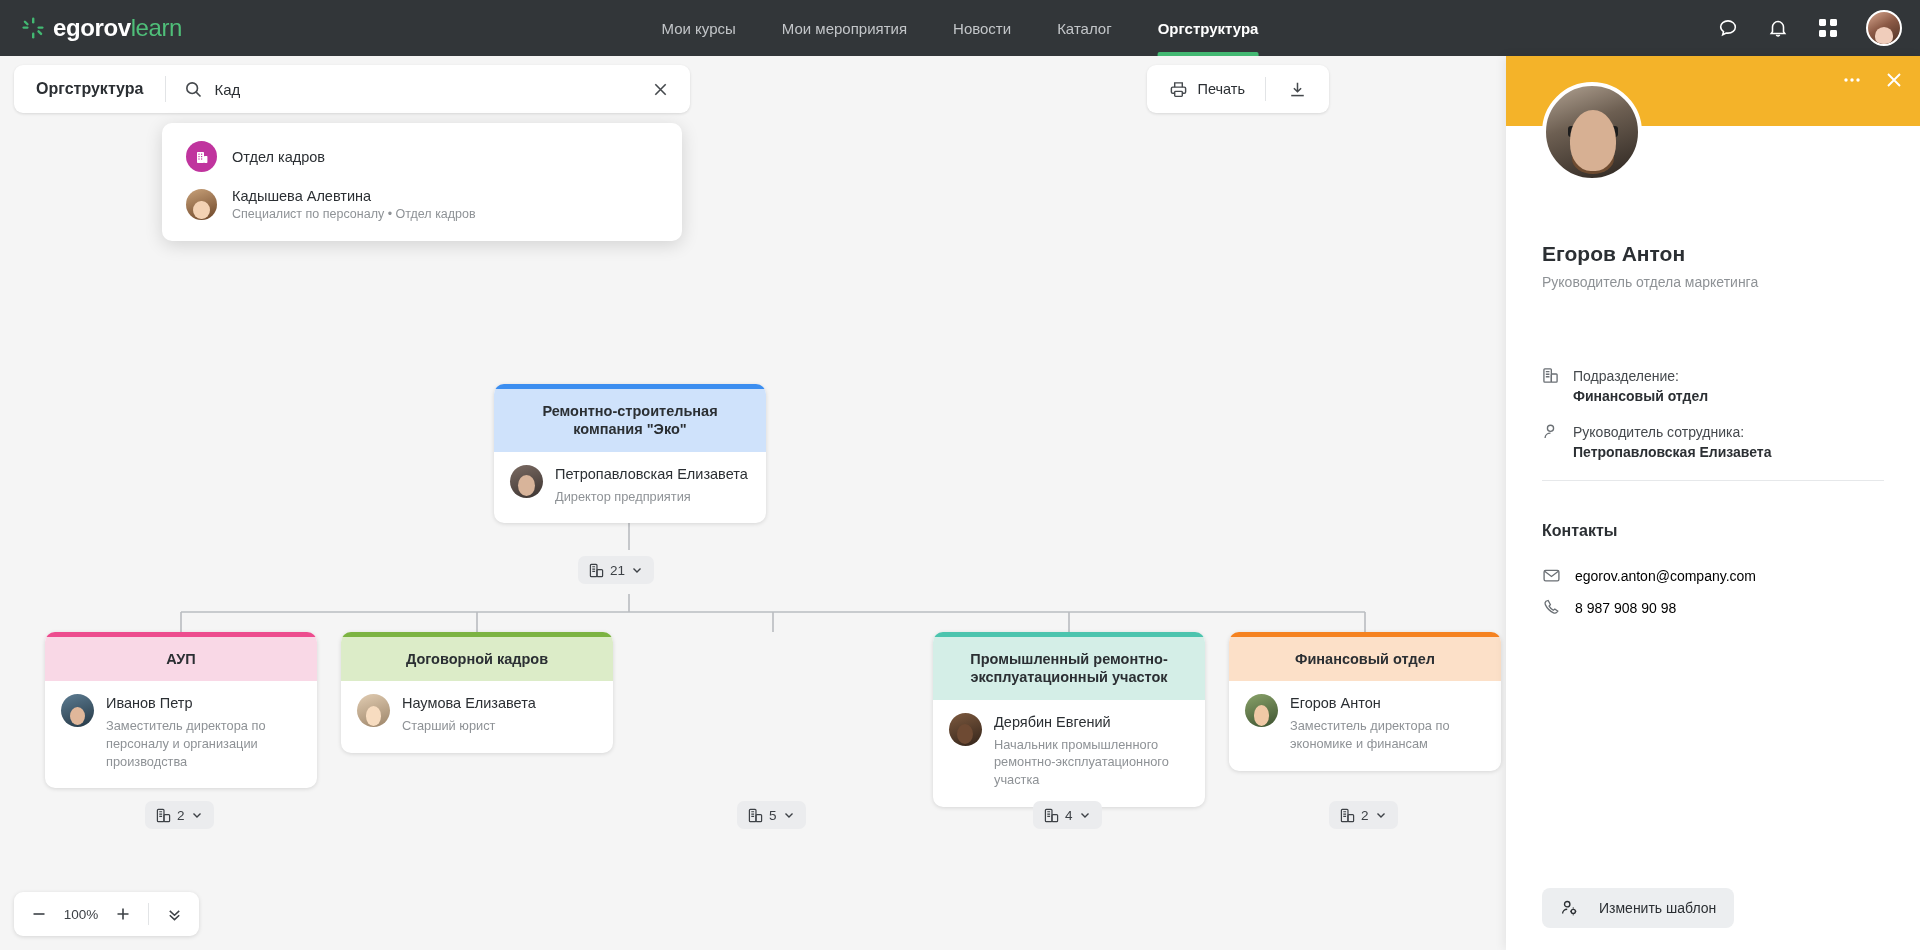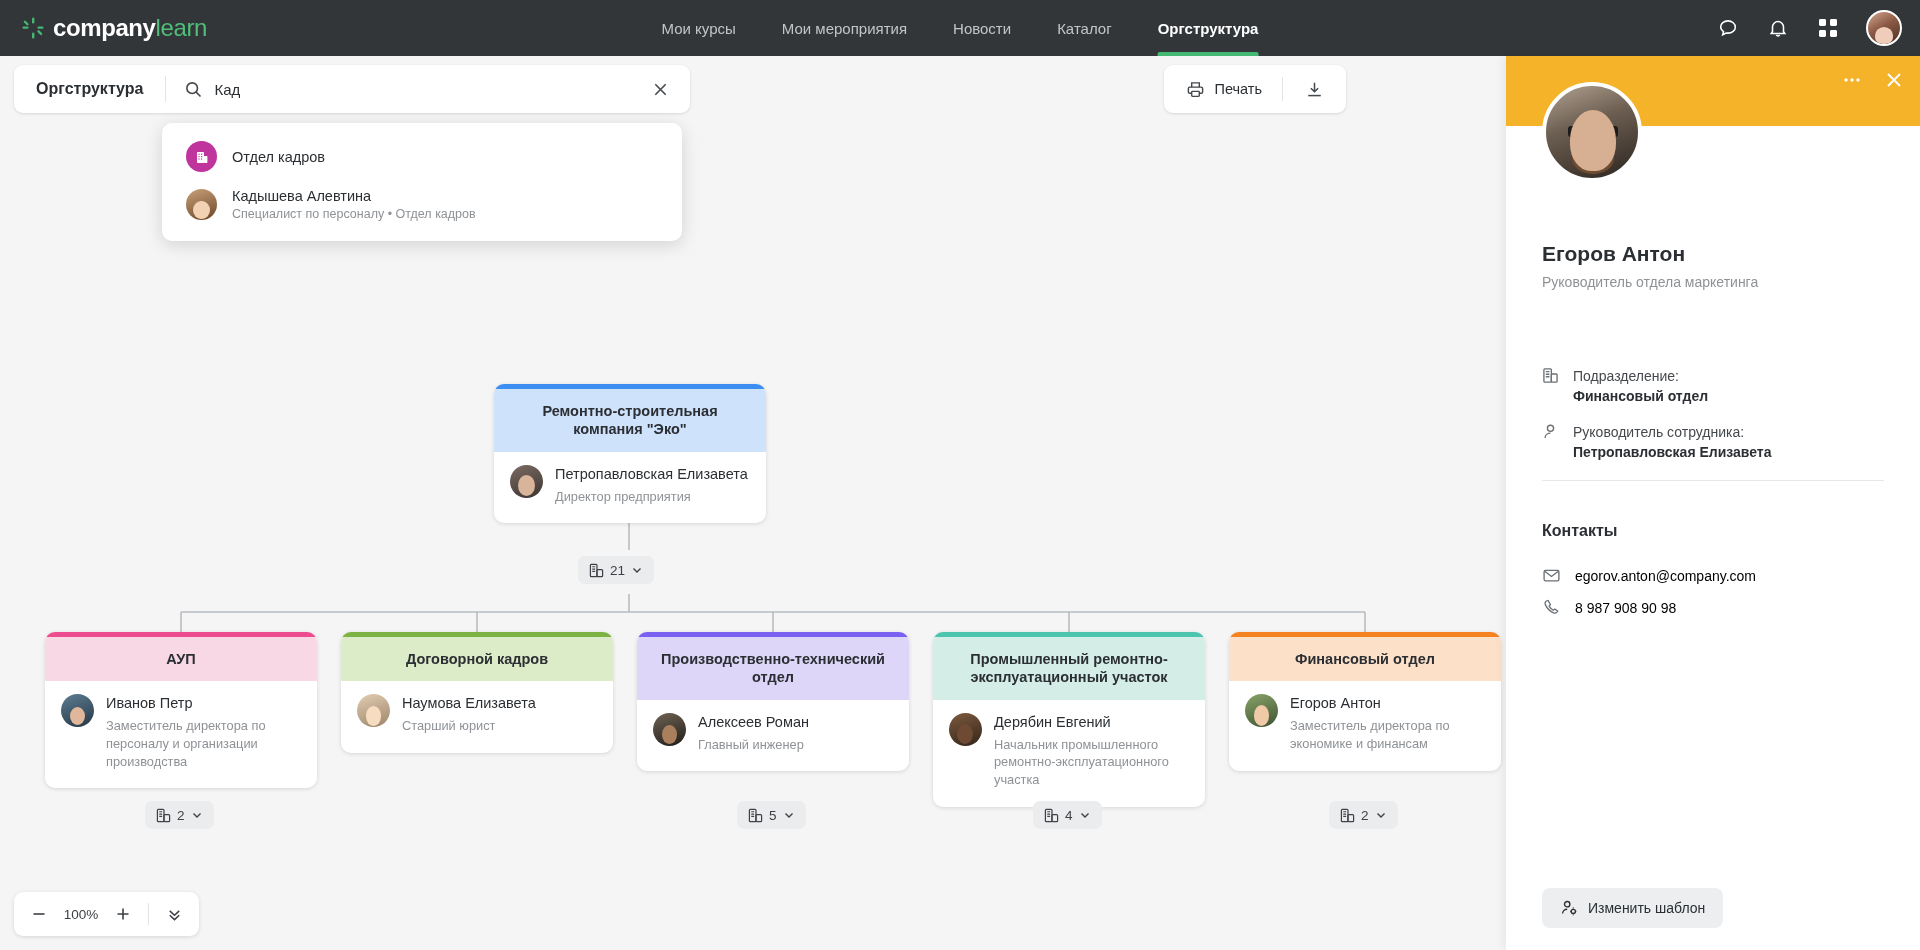--- a/index.html
+++ b/index.html
@@ -87,21 +87,21 @@
   .sg-ava.p1 { background:linear-gradient(160deg,#c9a27a,#6b4427); }
   .sg-ava.p1::after{content:"";position:absolute;left:24%;top:40%;width:52%;height:58%;border-radius:50%;background:#f3d2b4;}
   .sg-ava.p2 { background:linear-gradient(160deg,#cfc3a8,#8f8265); }
   .sg-ava.p2::after{content:"";position:absolute;left:26%;top:36%;width:48%;height:60%;border-radius:50%;background:#f6ddc2;}
   .sg-texts { display:flex; flex-direction:column; gap:3px; min-width:0; }
   .sg-name { font-size:14.5px; color:#2b2f33; }
   .sg-sub { font-size:12.5px; color:#8e9296; }
 
   
   .toolbtns {
-    position: absolute; top: 9px; right: 160px;
+    position: absolute; top: 9px; right: 177px;
     height: 48px; background:#fff; border-radius:9px;
     box-shadow: 0 1px 3px rgba(0,0,0,.12);
     display:flex; align-items:center;
   }
   .tb-print { display:flex; align-items:center; gap:9px; padding: 0 20px 0 22px; font-size:14.5px; color:#2b2f33; cursor:pointer; }
   .tb-sep { width:1px; height:24px; background:#e2e4e6; }
   .tb-dl { padding: 0 22px; cursor:pointer; display:flex; align-items:center; color:#45494d;}
   .edges { position:absolute; top:0; left:0; width:1506px; height:894px; pointer-events:none; }
 
   .node {
@@ -174,21 +174,21 @@
 
   .panel-div { position:absolute; left:36px; width:342px; height:1px; background:#e6e8ea; }
   .panel-h2 { position:absolute; left:36px; font-size:16px; font-weight:700; color:#2b2f33; }
   .contact-row { position:absolute; left:36px; display:flex; align-items:center; gap:14px; }
   .cr-icon { width:19px; color:#6a6f74; display:flex; align-items:center; }
   .cr-text { font-size:14px; color:#000000; }
 
   .tmpl-btn {
     position:absolute; left:36px; bottom:22px;
     height:40px; padding:0 18px; background:#eceef0; border:none;
-    border-radius:8px; display:flex; align-items:center; gap:10px;
+    border-radius:8px; display:flex; align-items:center; gap:21px;
     font-size:14px; color:#2b2f33; cursor:pointer;
     font-family:"Liberation Sans", sans-serif;
   }
 </style>
 </head>
 <body>
 
 <div id="app">
 
   <div class="topnav">
@@ -198,21 +198,21 @@
           <g fill="#42b872">
             <rect x="10" y="0.5" width="2.4" height="6" rx="1.2"></rect>
             <rect x="10" y="15.5" width="2.4" height="6" rx="1.2"></rect>
             <rect x="0.5" y="9.4" width="6" height="2.4" rx="1.2"></rect>
             <rect x="15.5" y="9.4" width="6" height="2.4" rx="1.2"></rect>
             <rect x="3" y="3" width="2.4" height="6" rx="1.2" transform="rotate(-45 4.2 6)"></rect>
             <rect x="16.6" y="12.6" width="2.4" height="6" rx="1.2" transform="rotate(-45 17.8 15.6)"></rect>
           </g>
         </svg>
       </span>
-      <span class="brand-text"><span>company</span><span class="accent">learn</span></span>
+      <span class="brand-text"><span>egorov</span><span class="accent">learn</span></span>
     </div>
 
     <div class="nav-items">
       <div class="nav-item">
           <span>Мои курсы</span>
         </div>
       <div class="nav-item">
           <span>Мои мероприятия</span>
         </div>
       <div class="nav-item">
@@ -319,32 +319,20 @@
       </div>
       <div class="node-body">
         <span class="n-ava av-naum"></span>
         <span class="n-txt">
           <div class="n-name">Наумова Елизавета</div>
           <div class="n-role">Старший юрист</div>
         </span>
       </div>
     </div>
 
-    <div class="node" style="left:637px; top:576px; width:272px;">
-      <div class="node-head" style="border-top-color:#7b61f2; background:#ddd6f8;">
-        <span>Производственно-технический отдел</span>
-      </div>
-      <div class="node-body">
-        <span class="n-ava av-alek"></span>
-        <span class="n-txt">
-          <div class="n-name">Алексеев Роман</div>
-          <div class="n-role">Главный инженер</div>
-        </span>
-      </div>
-    </div>
     <div class="countbadge" style="left:737px; top:745px;">
       <svg width="15" height="15" viewBox="0 0 16 16" fill="none" stroke="#3d4146" stroke-width="1.3">
           <rect x="1.5" y="1.5" width="7" height="13" rx="1"></rect>
           <rect x="8.5" y="7" width="6" height="7.5" rx="1"></rect>
           <path d="M3.5 4h3M3.5 6.5h3M3.5 9h3"></path>
         </svg>
       <span>5</span>
       <svg width="12" height="12" viewBox="0 0 12 12" fill="none" stroke="#3d4146" stroke-width="1.4">
           <path d="M2.5 4.5 6 8l3.5-3.5"></path>
         </svg>

